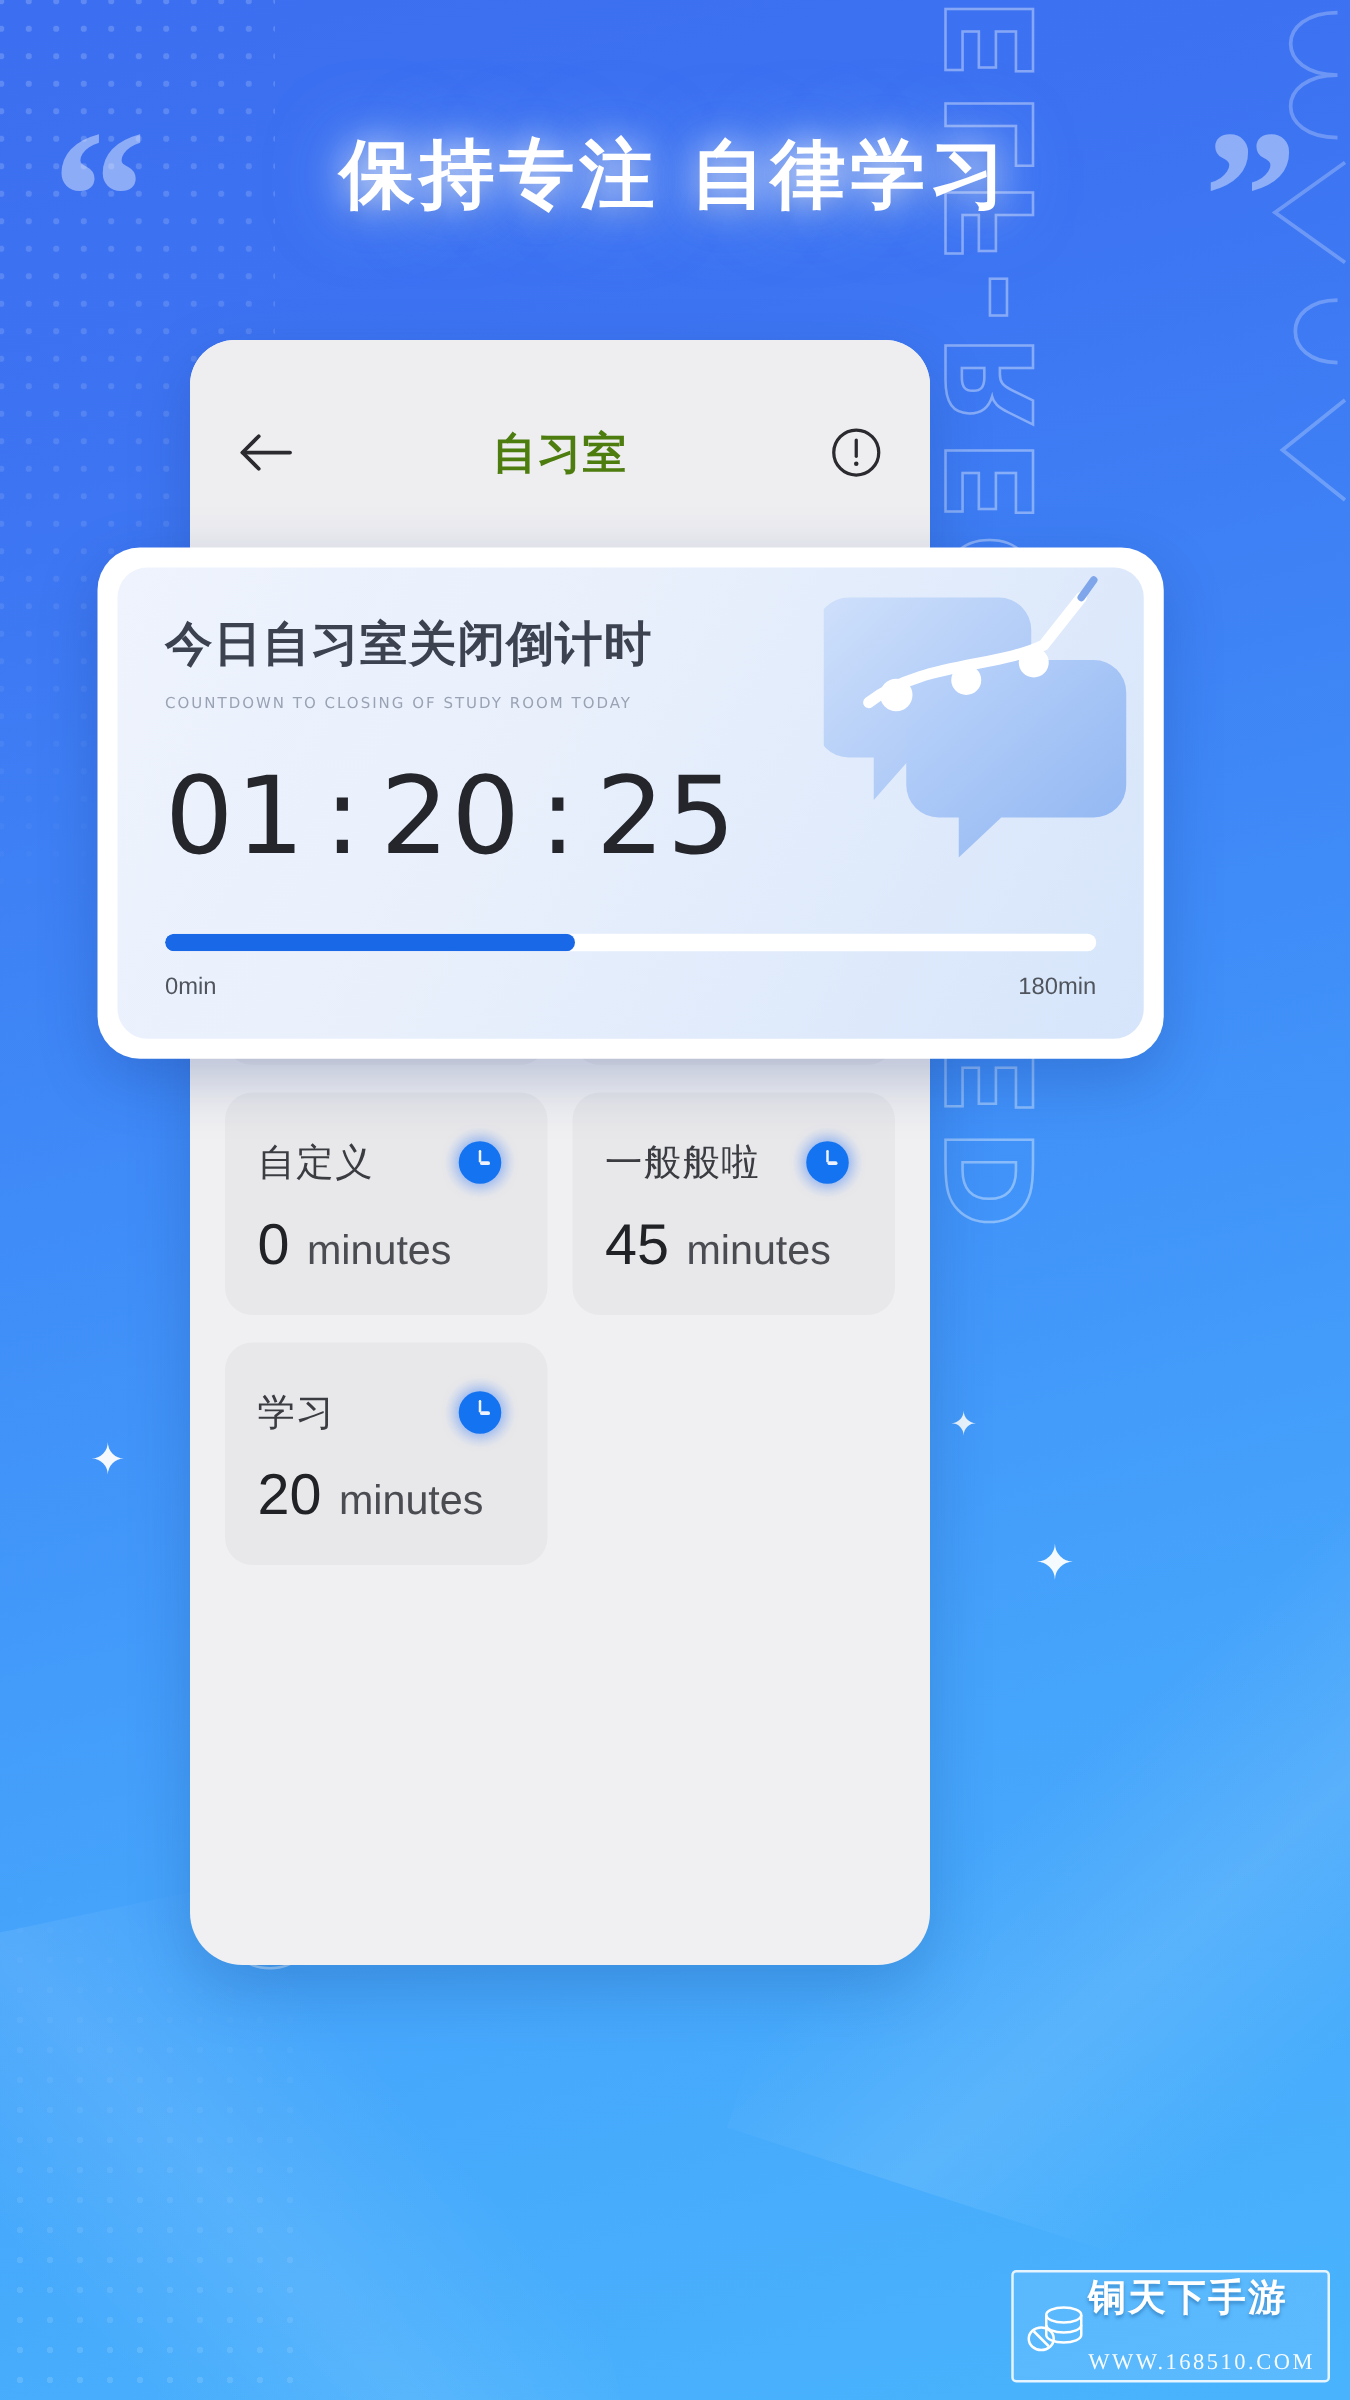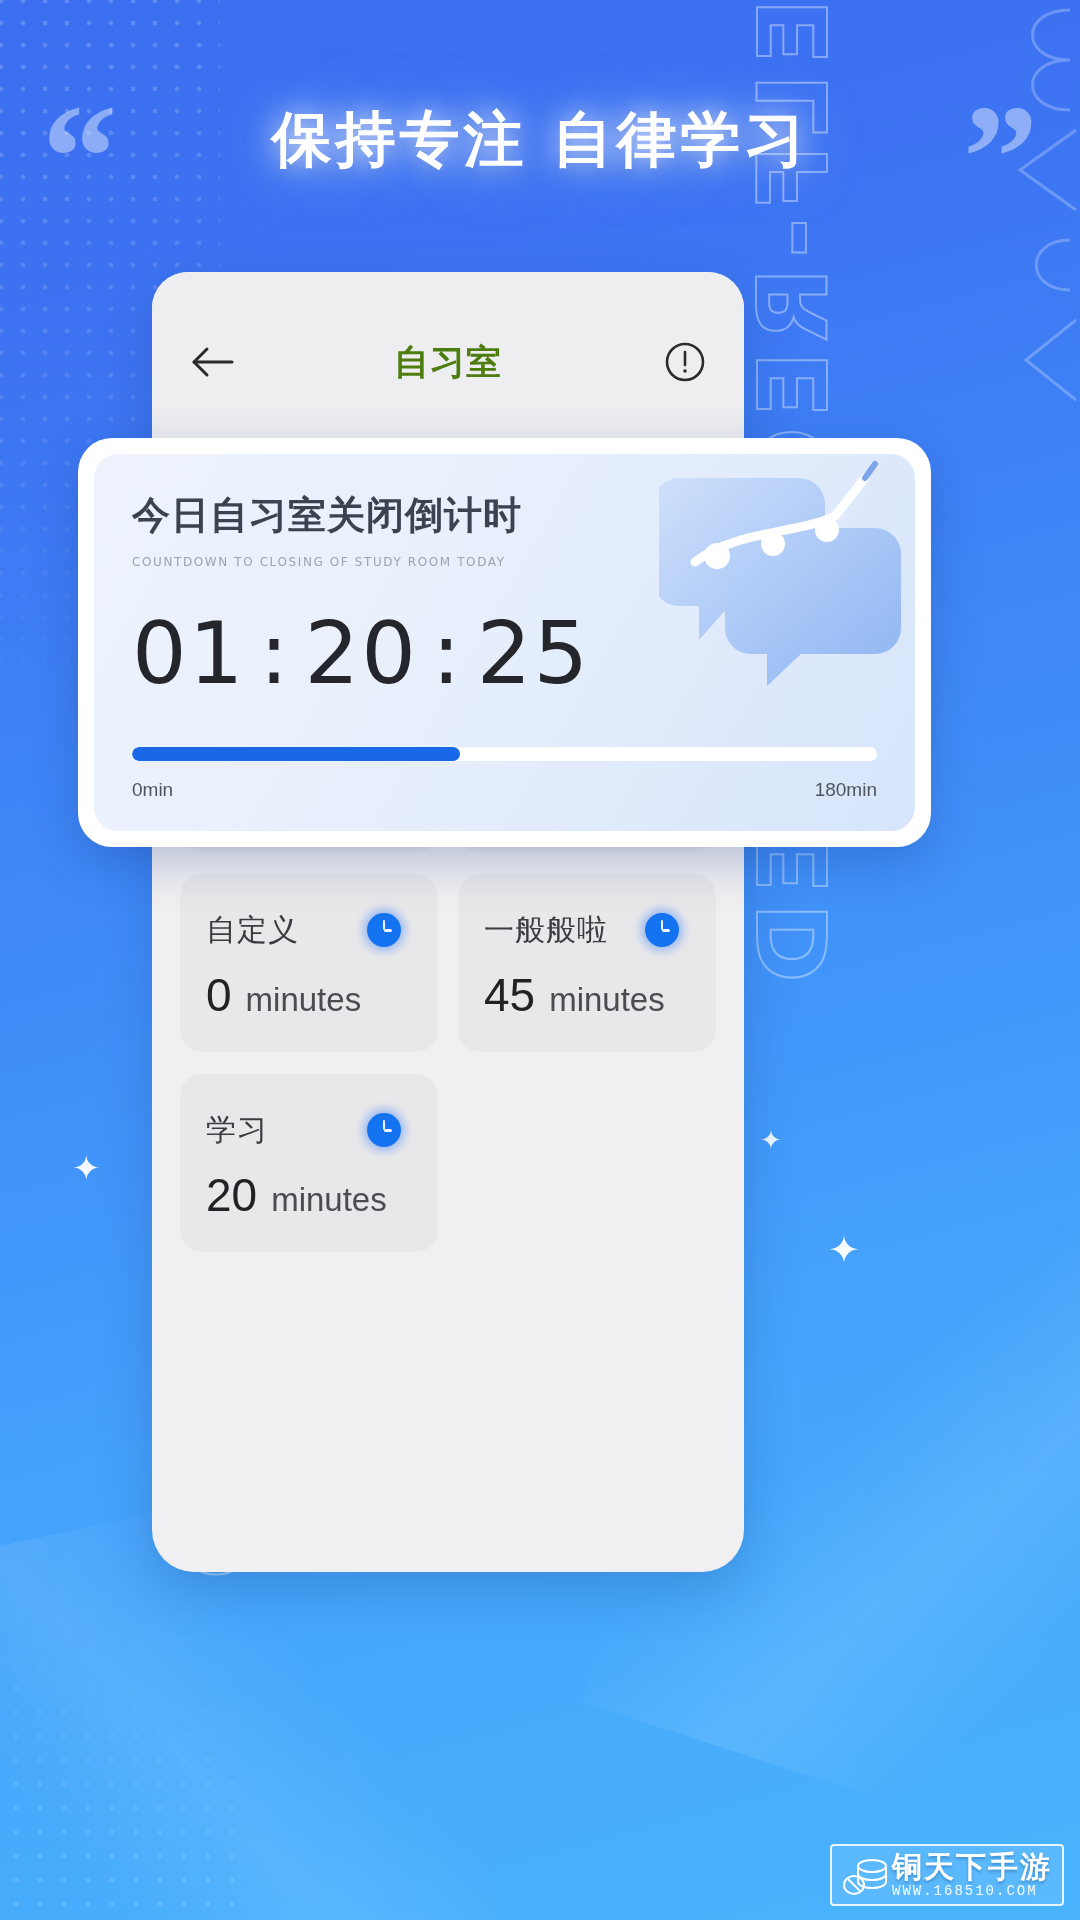--- a/index.html
+++ b/index.html
@@ -256,22 +256,23 @@
     background: rgba(255,255,255,0.10);
   }
   .wm-coins { width: 52px; height: 44px; }
   .wm-texts { display: flex; flex-direction: column; gap: 2px; }
   .wm-name {
     font-size: 30px; font-weight: 700; color: #ffffff;
     letter-spacing: 2px; line-height: 1;
     text-shadow: 0 2px 3px rgba(0,60,120,0.35);
   }
   .wm-url {
-    font-size: 14px; color: #ffffff; letter-spacing: 2px; line-height: 1; opacity: .95;
-    font-family: Liberation Mono, monospace;
+    font-size: 18px; color: #ffffff; letter-spacing: 2px; line-height: 1; opacity: .95;
+    font-family: Liberation Serif, serif;
+    margin-top: 24px;
   }
 </style>
 </head>
 <body>
 
 <div class="stage">
 
   <div class="dots-tl"></div>
   <div class="dots-bl"></div>
   <div class="sheen-a"></div>

